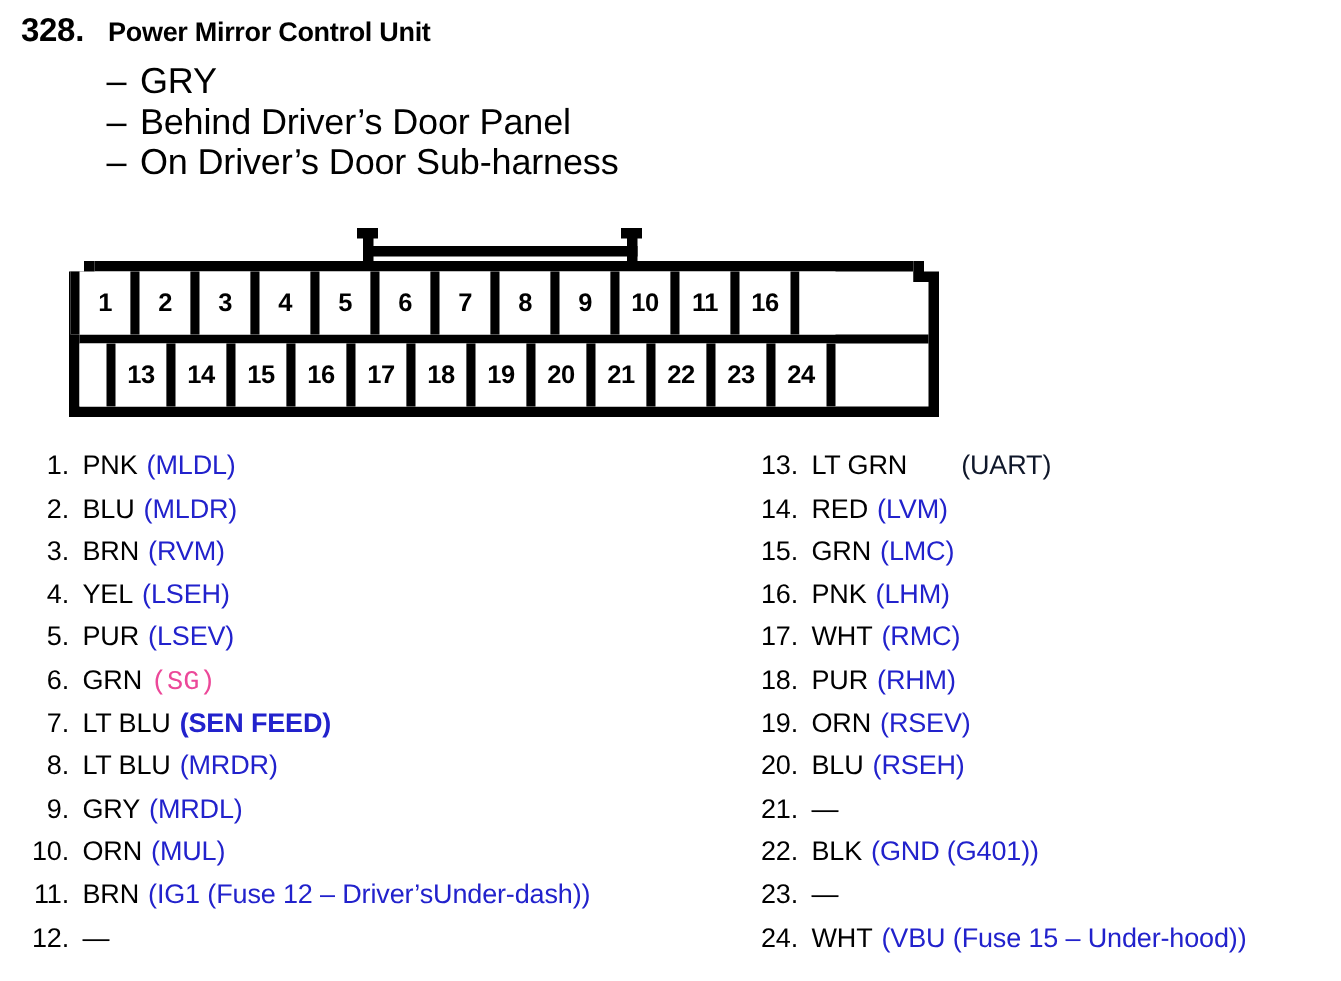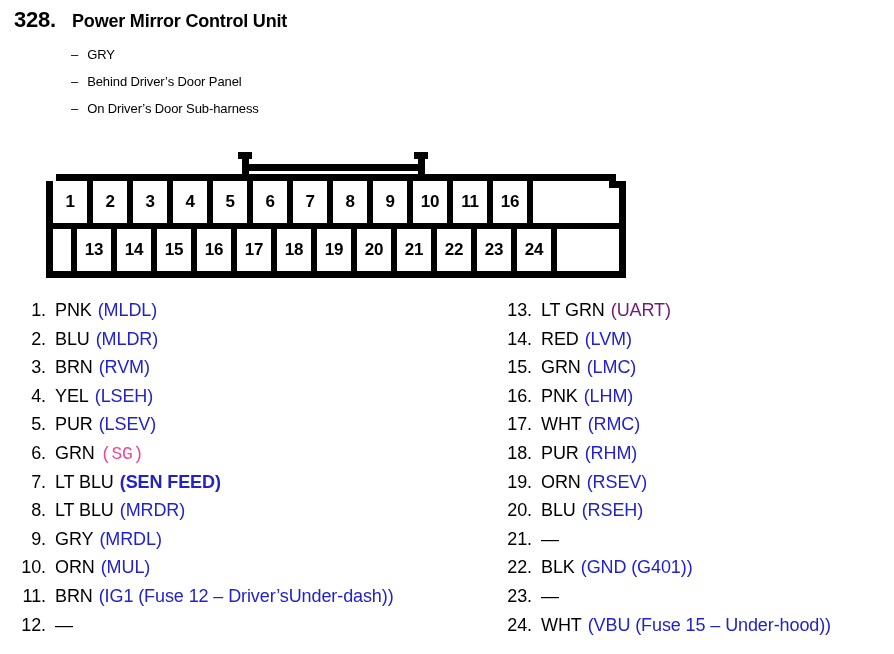--- a/index.html
+++ b/index.html
@@ -38,21 +38,21 @@
     margin-left: 16px;
     letter-spacing: -0.2px;
   }
 
   .sub-list {
     position: absolute;
     left: 71px;
     top: 41px;
   }
   .sub-item {
-    font-size: 13px;
+    font-size: 24px;
     line-height: 27px;
     white-space: nowrap;
     letter-spacing: -0.1px;
   }
   .sub-dash { margin-right: 9px; }
 
   
   #connector {
     position: absolute;
     left: 46px;
@@ -305,21 +305,21 @@
       </div>
       <div class="pin-line">
         <span class="pin-idx">12.</span>
         <span class="pin-color pin-none">—</span>
       </div>
     </div>
   <div class="pin-col col-right">
       <div class="pin-line">
         <span class="pin-idx">13.</span>
         <span class="pin-color">LT GRN</span>
-        <span class="pin-code" style="color: #701a75;">(UART)</span>
+        <span class="pin-code" style="color: #0f172a; margin-left: 30px;">(UART)</span>
       </div>
       <div class="pin-line">
         <span class="pin-idx">14.</span>
         <span class="pin-color">RED</span>
         <span class="pin-code" style="color: rgb(34, 34, 204);">(LVM)</span>
       </div>
       <div class="pin-line">
         <span class="pin-idx">15.</span>
         <span class="pin-color">GRN</span>
         <span class="pin-code" style="color: rgb(34, 34, 204);">(LMC)</span>

